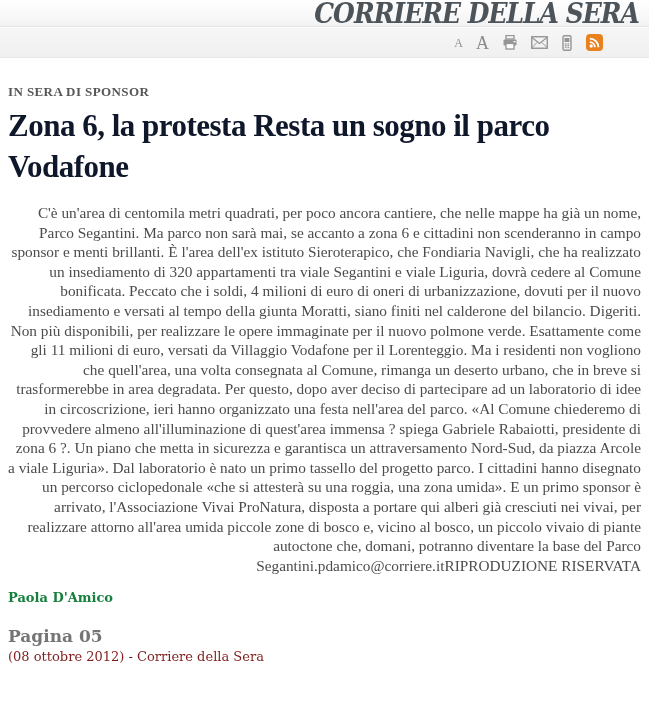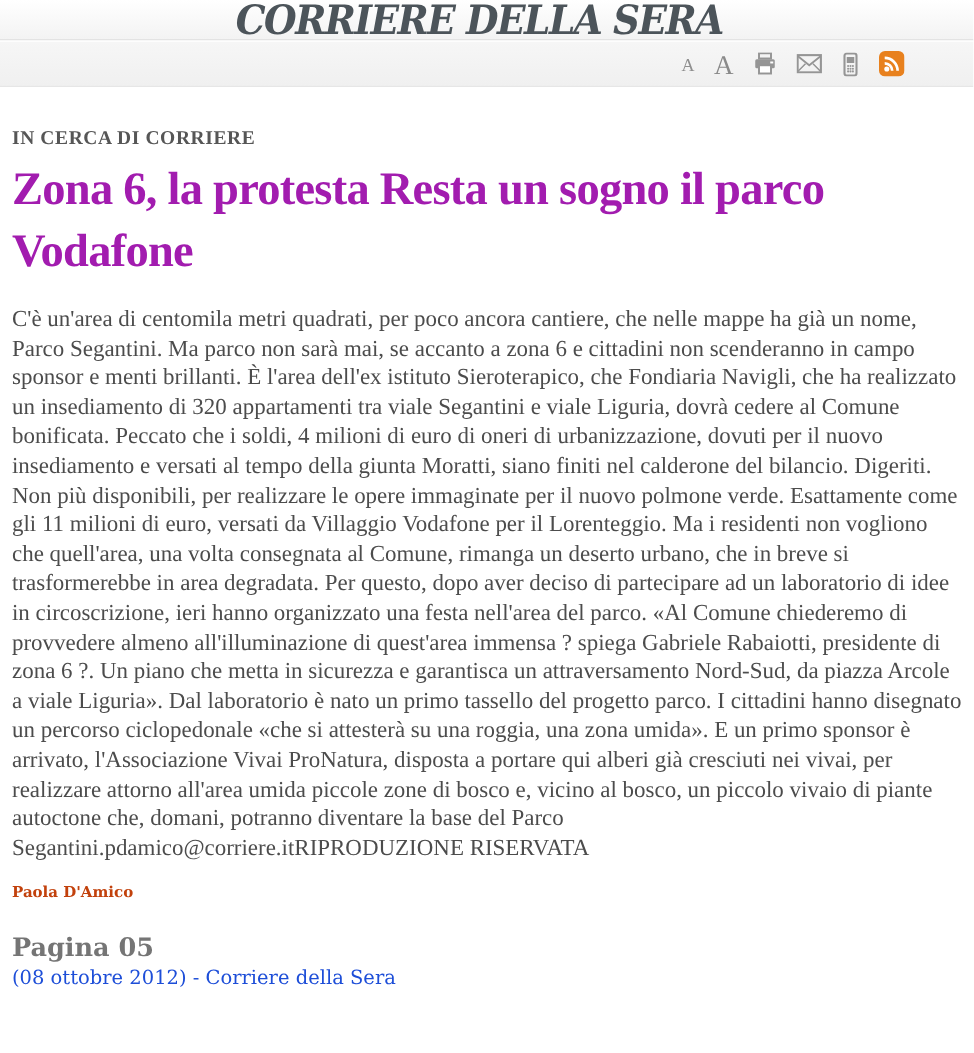--- a/index.html
+++ b/index.html
@@ -8,21 +8,21 @@
     font-family:"Liberation Serif","DejaVu Serif",serif;
     -webkit-font-smoothing:antialiased;
   }
   .page{width:649px;height:702px;position:relative;}
 
   
   .masthead{
     height:26px;
     background:linear-gradient(#ffffff,#f3f3f3);
     border-bottom:1px solid #e3e3e3;
-    text-align:center;
+    text-align:right;
     padding-right:10px;
     box-sizing:content-box;
   }
   .logo{
     display:inline-block;
     font-family:"DejaVu Serif","Liberation Serif",serif;
     font-style:italic;font-weight:bold;
     font-size:25px;line-height:26px;
     color:#4c545a;
     letter-spacing:-1px;
@@ -53,42 +53,42 @@
 
   
   .article{padding:0 8px;}
   .kicker{
     margin-top:26px;
     font-size:13px;font-weight:bold;color:#565656;
     letter-spacing:0.4px;
   }
   .headline{
     margin-top:5px;
-    font-weight:bold;color:#a21caf;
+    font-weight:bold;color:#0f172a;
     font-size:31px;line-height:41px;letter-spacing:-0.5px;
   }
   .headline span{display:block;white-space:nowrap;overflow:hidden;}
   .body-text{
     margin:16px 0 0 0;
     font-size:15.3px;line-height:19.6px;color:#4c4c4c;
-    text-align:left;
+    text-align:right;
   }
   .author{
     margin-top:15px;
     font-family:"DejaVu Serif","Liberation Serif",serif;
-    font-size:10px;font-weight:bold;color:#c2410c;
+    font-size:13px;font-weight:bold;color:#15803d;
   }
   .meta{margin-top:21px;}
   .page-number{
     font-family:"DejaVu Serif","Liberation Serif",serif;
     font-size:17px;font-weight:bold;color:#757575;
   }
   .date-line{
     font-family:"DejaVu Serif","Liberation Serif",serif;
-    font-size:13px;color:#1d4ed8;margin-top:3px;
+    font-size:13px;color:#7f1d1d;margin-top:3px;
   }
 </style>
 </head>
 <body>
 
 <div class="page">
 
   <div class="masthead">
     <span class="logo">CORRIERE DELLA SERA</span>
   </div>
@@ -134,21 +134,21 @@
       <svg width="17" height="17" viewBox="0 0 17 17">
         <rect width="17" height="17" rx="4" fill="#e8811e"></rect>
         <circle cx="5.2" cy="12" r="1.7" fill="#ffffff"></circle>
         <path d="M3.8 8.2 a5 5 0 0 1 5 5" fill="none" stroke="#ffffff" stroke-width="1.8"></path>
         <path d="M3.8 4.6 a8.6 8.6 0 0 1 8.6 8.6" fill="none" stroke="#ffffff" stroke-width="1.8"></path>
       </svg>
     </button>
   </div>
 
   <div class="article">
-    <div class="kicker">IN CERCA DI CORRIERE</div>
+    <div class="kicker">IN SERA DI SPONSOR</div>
 
     <h1 class="headline" style="margin:5px 0 0 0;">
       <span>Zona 6, la protesta Resta un sogno il parco</span>
       <span>Vodafone</span>
     </h1>
 
     <p class="body-text">C'è un'area di centomila metri quadrati, per poco ancora cantiere, che nelle mappe ha già un nome, Parco Segantini. Ma parco non sarà mai, se accanto a zona 6 e cittadini non scenderanno in campo sponsor e menti brillanti. È l'area dell'ex istituto Sieroterapico, che Fondiaria Navigli, che ha realizzato un insediamento di 320 appartamenti tra viale Segantini e viale Liguria, dovrà cedere al Comune bonificata. Peccato che i soldi, 4 milioni di euro di oneri di urbanizzazione, dovuti per il nuovo insediamento e versati al tempo della giunta Moratti, siano finiti nel calderone del bilancio. Digeriti. Non più disponibili, per realizzare le opere immaginate per il nuovo polmone verde. Esattamente come gli 11 milioni di euro, versati da Villaggio Vodafone per il Lorenteggio. Ma i residenti non vogliono che quell'area, una volta consegnata al Comune, rimanga un deserto urbano, che in breve si trasformerebbe in area degradata. Per questo, dopo aver deciso di partecipare ad un laboratorio di idee in circoscrizione, ieri hanno organizzato una festa nell'area del parco. «Al Comune chiederemo di provvedere almeno all'illuminazione di quest'area immensa ? spiega Gabriele Rabaiotti, presidente di zona 6 ?. Un piano che metta in sicurezza e garantisca un attraversamento Nord-Sud, da piazza Arcole a viale Liguria». Dal laboratorio è nato un primo tassello del progetto parco. I cittadini hanno disegnato un percorso ciclopedonale «che si attesterà su una roggia, una zona umida». E un primo sponsor è arrivato, l'Associazione Vivai ProNatura, disposta a portare qui alberi già cresciuti nei vivai, per realizzare attorno all'area umida piccole zone di bosco e, vicino al bosco, un piccolo vivaio di piante autoctone che, domani, potranno diventare la base del Parco Segantini.pdamico@corriere.itRIPRODUZIONE RISERVATA</p>
 
     <div class="author">Paola D'Amico</div>
 

